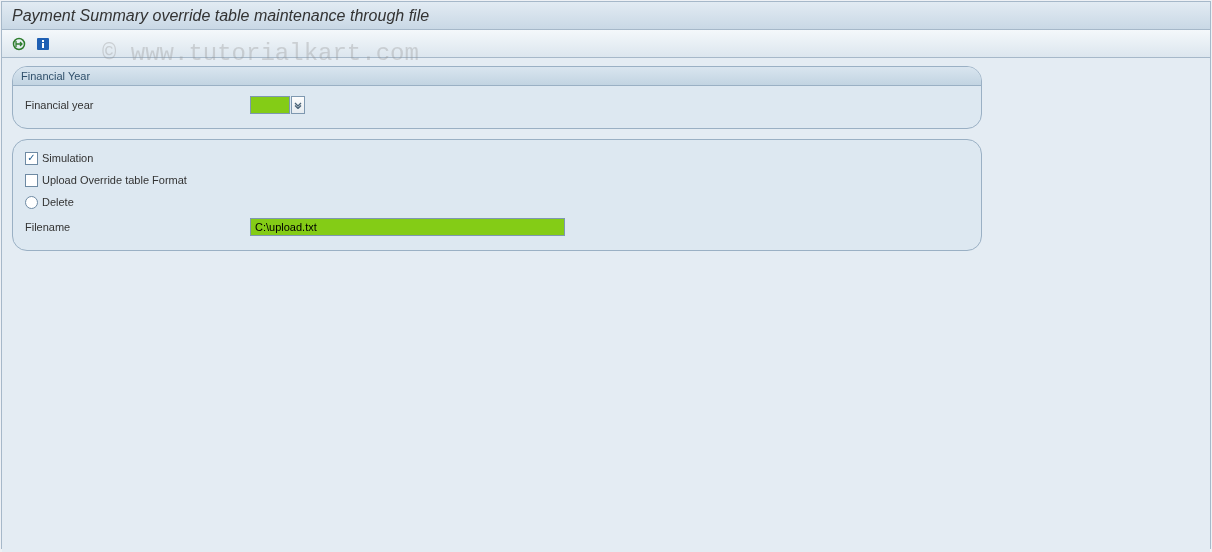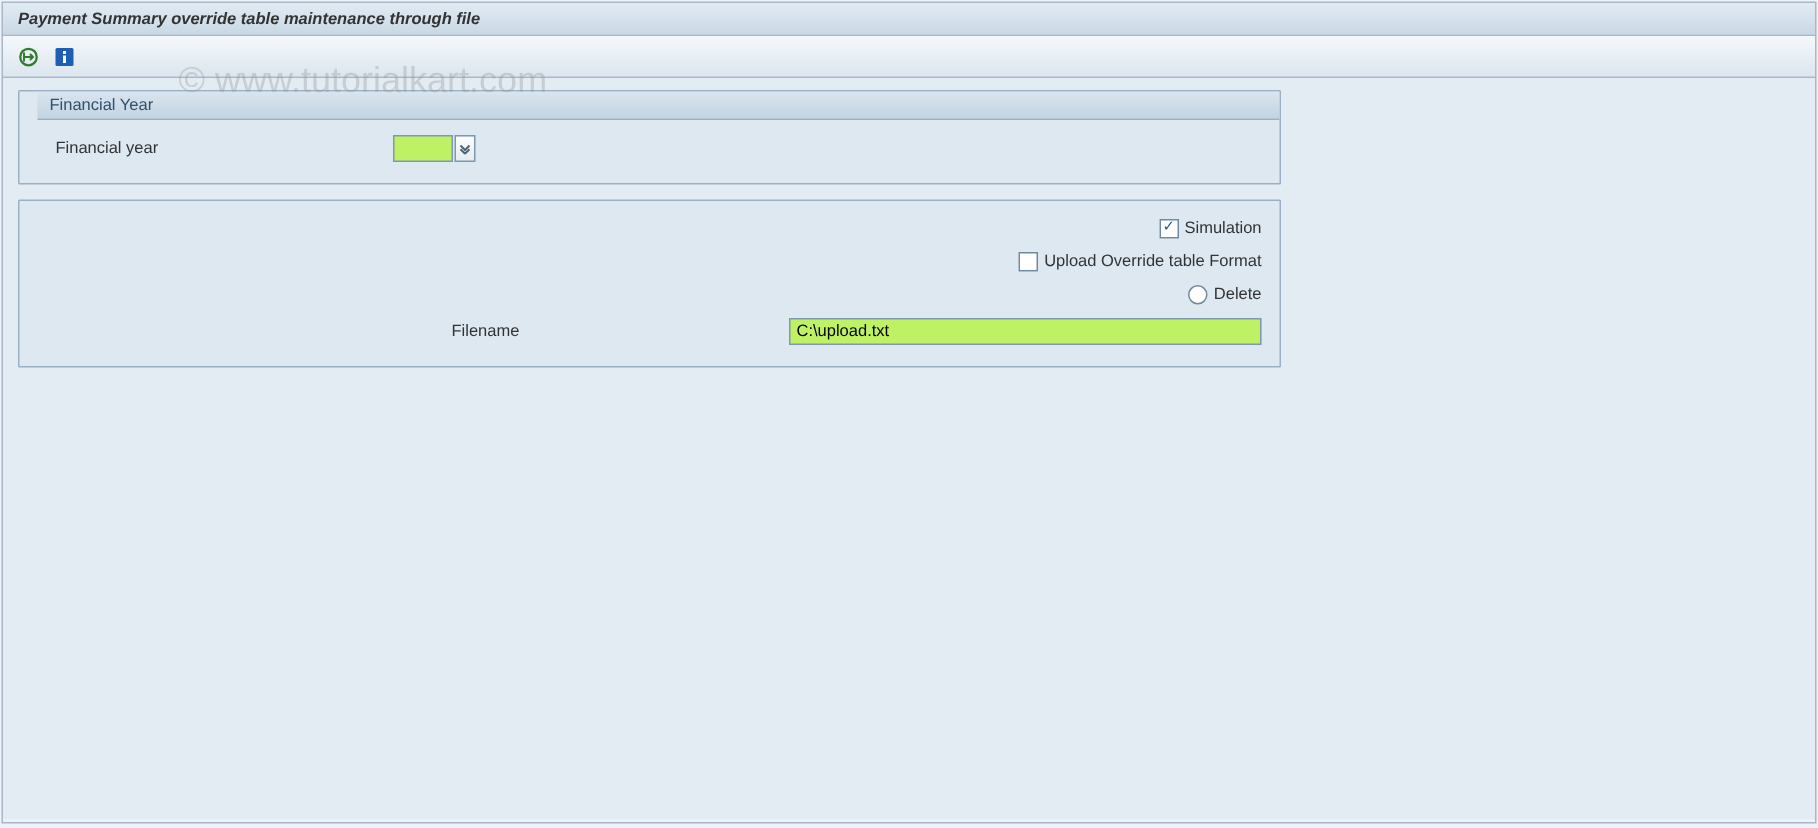--- a/index.html
+++ b/index.html
@@ -16,23 +16,23 @@
   .outer {
     border: 1px solid #a6b8c9;
     height: 548px;
     margin: 1px;
     background: #eef1f5;
   }
   .titlebar {
     background: linear-gradient(#e2ebf3, #c9d8e5);
     border-bottom: 1px solid #a6b8c9;
     padding: 5px 10px 4px 10px;
-    font-weight: bold;
+    font-weight: normal;
     font-style: italic;
-    font-size: 11px;
+    font-size: 16px;
     color: #333;
   }
   .appbar {
     background: linear-gradient(#f4f8fb, #dce6ee);
     border-bottom: 1px solid #a6b8c9;
     padding: 4px 8px;
     display: flex;
     align-items: center;
     gap: 6px;
     height: 28px;
@@ -43,27 +43,26 @@
     align-items: center;
     justify-content: center;
     cursor: pointer;
   }
   .content {
     padding: 8px 10px;
     background: #e4ecf3;
     height: calc(100% - 52px);
   }
   .groupbox {
-    width: 842px;
+    width: 970px;
     border: 1px solid #9ab0c4;
-    border-radius: 1px;
+    border-radius: 15px;
     margin-bottom: 10px;
     background: #dde8f1;
     overflow: hidden;
-    padding-left: 12px;
   }
   .group-head {
     background: linear-gradient(#d9e5ef, #c2d4e2);
     border-bottom: 1px solid #9ab0c4;
     padding: 3px 8px;
     font-size: 11px;
     color: #30506b;
   }
   .group-body {
     padding: 8px 12px 12px 12px;
@@ -113,40 +112,39 @@
     content: "✓";
     font-size: 10px;
     color: #1e5a8e;
     line-height: 10px;
   }
   .option-row {
     display: flex;
     align-items: center;
     height: 20px;
     margin-bottom: 2px;
-    justify-content: flex-end;
   }
   .text-input {
     height: 18px;
     border: 1px solid #7e98b0;
-    background: #bef264;
+    background: #84cc16;
     padding: 1px 4px;
     font-size: 11px;
     font-family: Arial, Helvetica, sans-serif;
     color: #000;
     outline: none;
   }
   .watermark {
     position: absolute;
     top: 40px;
-    left: 119px;
+    left: 102px;
     font-size: 24px;
     color: rgba(150, 150, 150, 0.35);
     pointer-events: none;
-    font-family: Liberation Sans, sans-serif;
+    font-family: Liberation Mono, monospace;
   }
 </style>
 </head>
 <body>
 
 <div class="outer">
   <div class="titlebar">Payment Summary override table maintenance through file</div>
 
   <div class="appbar">
     <span class="tb-btn">
@@ -189,21 +187,21 @@
           <span>Simulation</span>
         </div>
         <div class="option-row">
           <span class="checkbox"></span>
           <span>Upload Override table Format</span>
         </div>
         <div class="option-row">
           <span class="radio"></span>
           <span>Delete</span>
         </div>
-        <div class="row" style="margin-top:4px;justify-content:flex-end;">
+        <div class="row" style="margin-top:4px;">
           <div class="label-col">Filename</div>
           <input class="text-input" type="text" style="width: 315px;" value="C:\upload.txt">
         </div>
       </div>
     </div>
 
   </div>
 </div>
 
 <div class="watermark">© www.tutorialkart.com</div>

